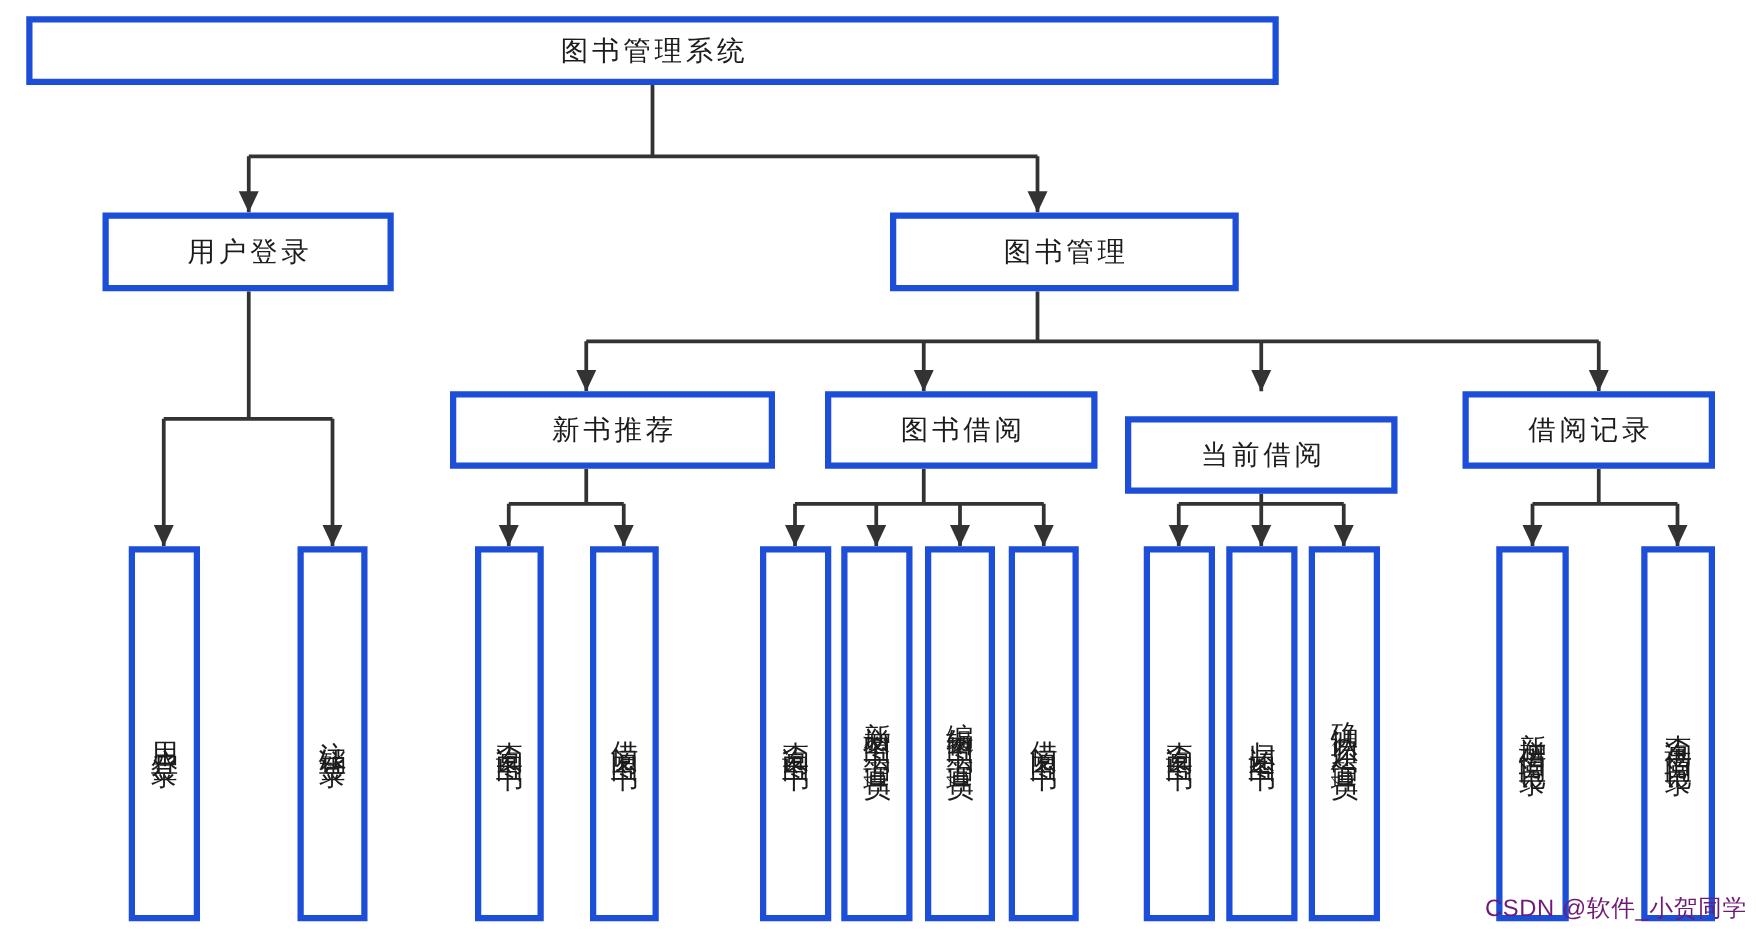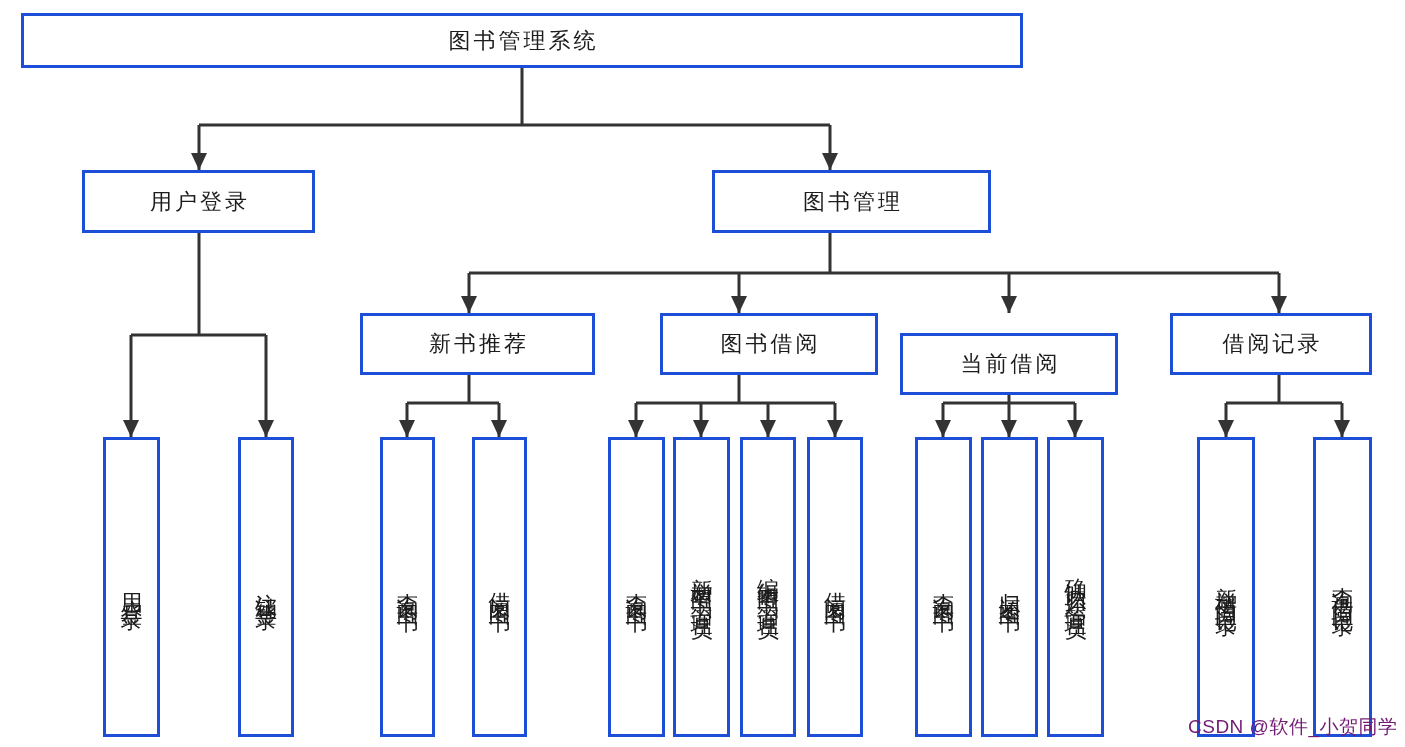--- a/index.html
+++ b/index.html
@@ -8,21 +8,21 @@
     background: #ffffff;
     position: relative;
     overflow: hidden;
     font-family: "Liberation Sans", sans-serif;
   }
   .stage { position: absolute; left: 0; top: 0; width: 1405px; height: 747px; }
   svg.connectors { position: absolute; left: 0; top: 0; z-index: 1; }
   .node {
     position: absolute;
     box-sizing: border-box;
-    border: 3px solid #1d4ed8;
+    border: 5px solid #1d4ed8;
     background: #ffffff;
     display: flex;
     align-items: center;
     justify-content: center;
     color: #1c1c1c;
     font-size: 22px;
     letter-spacing: 3px;
     z-index: 2;
     white-space: nowrap;
   }
@@ -89,21 +89,21 @@
     <span>图书管理系统</span>
   </div>
 
   <div class="node hnode l2" style="left:82px;width:233px;">
     <span>用户登录</span>
   </div>
   <div class="node hnode l2" style="left:712px;width:279px;">
     <span>图书管理</span>
   </div>
 
-  <div class="node hnode l3" style="left:360px;width:235px;">
+  <div class="node hnode l3" style="left:360px;width:260px;">
     <span>新书推荐</span>
   </div>
   <div class="node hnode l3" style="left:660px;width:218px;">
     <span>图书借阅</span>
   </div>
   <div class="node hnode l3" style="left:900px;width:218px;margin-top:20px;">
     <span>当前借阅</span>
   </div>
   <div class="node hnode l3" style="left:1170px;width:202px;">
     <span>借阅记录</span>

